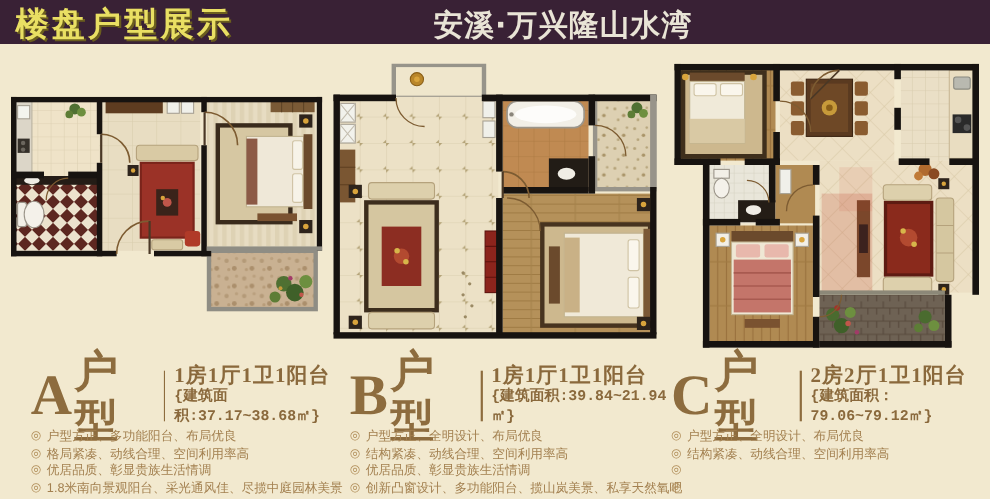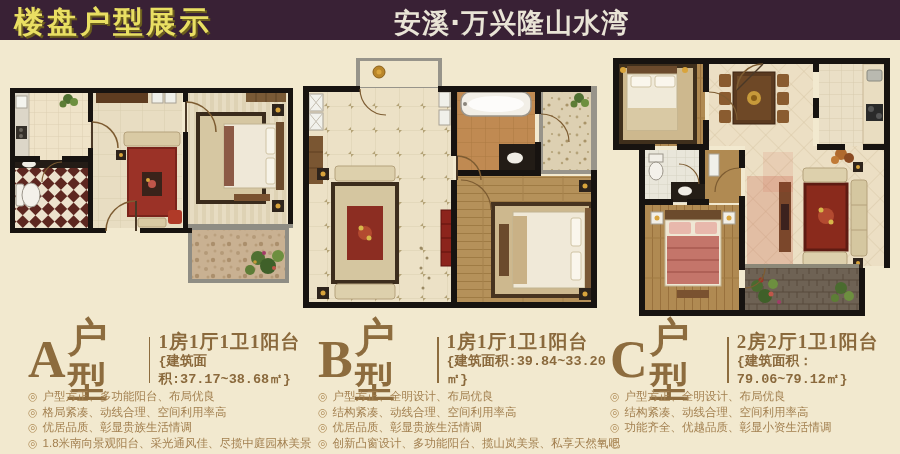--- a/index.html
+++ b/index.html
@@ -490,21 +490,21 @@
     </div>
   </div>
 
   <div class="unit" style="left:318px;top:336px;">
     <div class="unit-title">
       <span class="unit-letter">B</span>
       <span class="unit-suffix">户型</span>
       <div class="title-divider"></div>
       <div class="unit-meta">
         <div class="unit-spec">1房1厅1卫1阳台</div>
-        <div class="unit-area">{建筑面积:39.84~33.20㎡}</div>
+        <div class="unit-area">{建筑面积:39.84~21.94㎡}</div>
       </div>
     </div>
     <div class="features">
       <div class="feature">
           <span class="bullet">◎</span>
           <span>户型方正、全明设计、布局优良</span>
         </div>
       <div class="feature">
           <span class="bullet">◎</span>
           <span>结构紧凑、动线合理、空间利用率高</span>
@@ -534,21 +534,20 @@
       <div class="feature">
           <span class="bullet">◎</span>
           <span>户型方正、全明设计、布局优良</span>
         </div>
       <div class="feature">
           <span class="bullet">◎</span>
           <span>结构紧凑、动线合理、空间利用率高</span>
         </div>
       <div class="feature">
           <span class="bullet">◎</span>
-          <span>功能齐全、优越品质、彰显小资生活情调</span>
         </div>
       <div class="feature">
           <span class="bullet">◎</span>
         </div>
     </div>
   </div>
 
 </div>
 
 </body></html>

